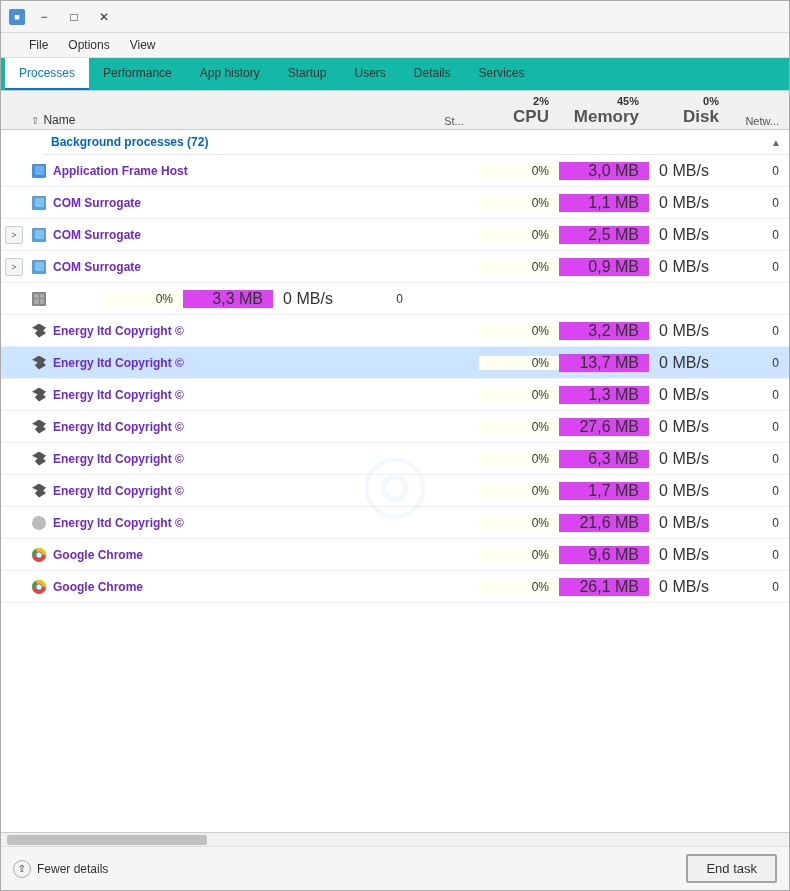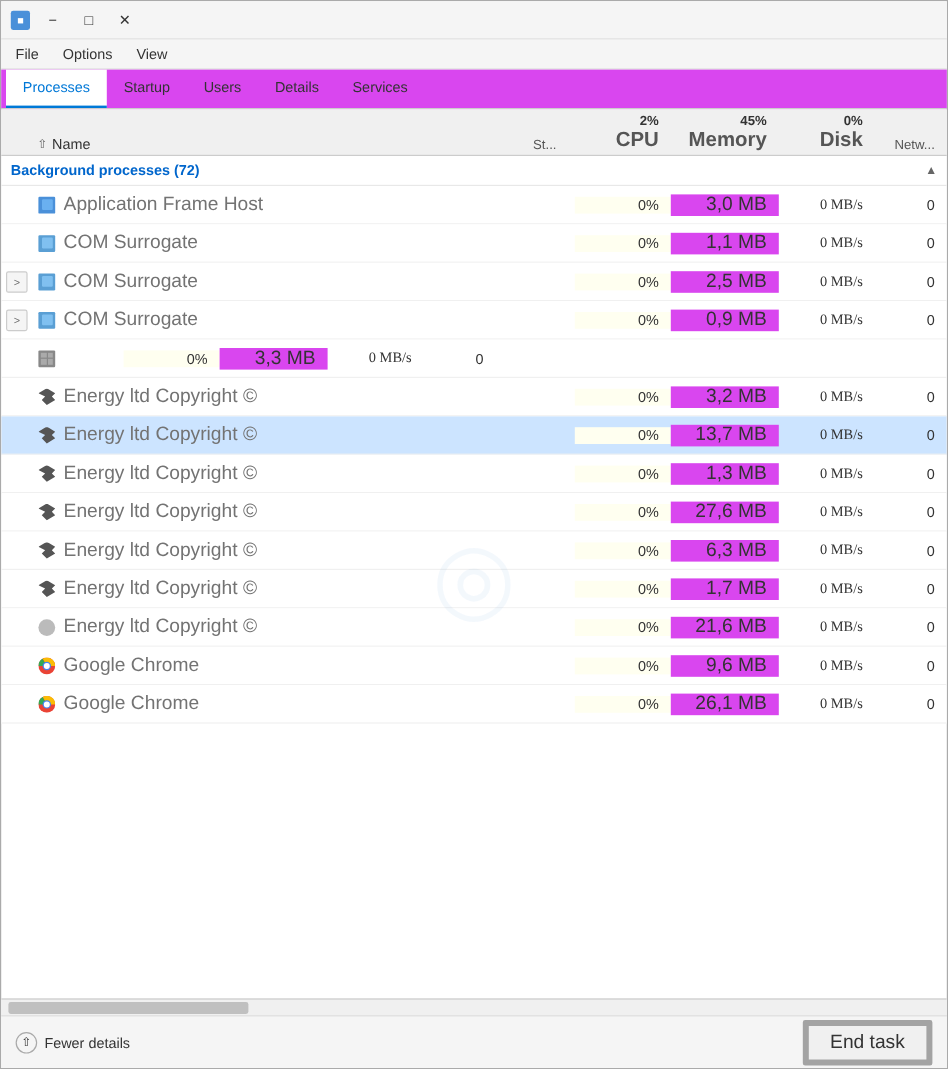--- a/index.html
+++ b/index.html
@@ -59,35 +59,35 @@
       cursor: pointer;
       display: flex;
       align-items: center;
       justify-content: center;
       font-size: 12px;
       color: #333;
       border-radius: 2px;
     }
     .menu-bar {
       display: flex;
-      padding: 2px 4px;
+      padding: 2px 20px;
       background: #f5f5f5;
       border-bottom: 1px solid #ddd;
       gap: 4px;
     }
     .menu-item {
       padding: 3px 8px;
       cursor: pointer;
       border-radius: 2px;
       font-size: 12px;
       color: #333;
     }
     .tabs {
       display: flex;
-      background: #d946ef;
+      background: #14b8a6;
       border-bottom: 1px solid #ccc;
       padding: 0 4px;
     }
     .tab {
       padding: 8px 14px;
       cursor: pointer;
       font-size: 12px;
       color: #333;
       border-bottom: 2px solid transparent;
       white-space: nowrap;
@@ -164,20 +164,21 @@
     .group-header {
       background: #fff;
       padding: 5px 8px;
       font-size: 12px;
       color: #0066cc;
       font-weight: 600;
       display: flex;
       align-items: center;
       justify-content: space-between;
       border-bottom: 1px solid #e8e8e8;
+      margin-left: 42px;
     }
     .group-header-right {
       display: flex;
       align-items: center;
     }
     .process-row {
       display: flex;
       align-items: center;
       height: 32px;
       border-bottom: 1px solid #f0f0f0;
@@ -208,25 +209,26 @@
       height: 16px;
       margin: 0 6px 0 8px;
       display: flex;
       align-items: center;
       justify-content: center;
       font-size: 12px;
       flex-shrink: 0;
     }
     .proc-name {
       flex: 1;
-      font-size: 16px;
-      color: #737373;
+      font-size: 12px;
+      color: #6d28d9;
       overflow: hidden;
       text-overflow: ellipsis;
       white-space: nowrap;
+      font-weight: bold;
     }
     .proc-status {
       width: 50px;
       text-align: center;
       font-size: 11px;
       color: #666;
     }
     .proc-cpu {
       width: 80px;
       text-align: right;
@@ -238,25 +240,24 @@
     .proc-memory {
       width: 90px;
       text-align: right;
       padding-right: 10px;
       font-size: 16px;
       color: #333;
       background: #d946ef;
     }
     .proc-disk {
       width: 80px;
-      text-align: right;
-      padding-right: 10px;
-      font-size: 12px;
-      color: #333;
-      font-family: Liberation Serif, serif;
+      text-align: center;
+      padding-right: 10px;
+      font-size: 16px;
+      color: #333;
     }
     .proc-net {
       width: 60px;
       text-align: right;
       padding-right: 10px;
       font-size: 12px;
       color: #333;
     }
     
     .table-body::-webkit-scrollbar { width: 14px; }
@@ -300,24 +301,24 @@
       border: 1px solid #aaa;
       border-radius: 50%;
       display: flex;
       align-items: center;
       justify-content: center;
       font-size: 10px;
     }
     .end-task-btn {
       padding: 5px 18px;
       background: #f0f0f0;
-      border: 5px solid #a3a3a3;
+      border: 2px solid #a3a3a3;
       border-radius: 2px;
       cursor: pointer;
-      font-size: 16px;
+      font-size: 13px;
       color: #333;
     }
     .watermark {
       position: absolute;
       top: 50%;
       left: 50%;
       transform: translate(-50%, -50%);
       opacity: 0.06;
       font-size: 80px;
       color: #4a90d9;
@@ -343,20 +344,22 @@
   </div>
 
   <div class="menu-bar">
     <div class="menu-item">File</div>
     <div class="menu-item">Options</div>
     <div class="menu-item">View</div>
   </div>
 
   <div class="tabs">
     <div class="tab active">Processes</div>
+    <div class="tab">Performance</div>
+    <div class="tab">App history</div>
     <div class="tab">Startup</div>
     <div class="tab">Users</div>
     <div class="tab">Details</div>
     <div class="tab">Services</div>
   </div>
 
   <div class="content">
 
     <div class="table-header-row">
       <div style="width:18px; margin-left:4px;"></div>

